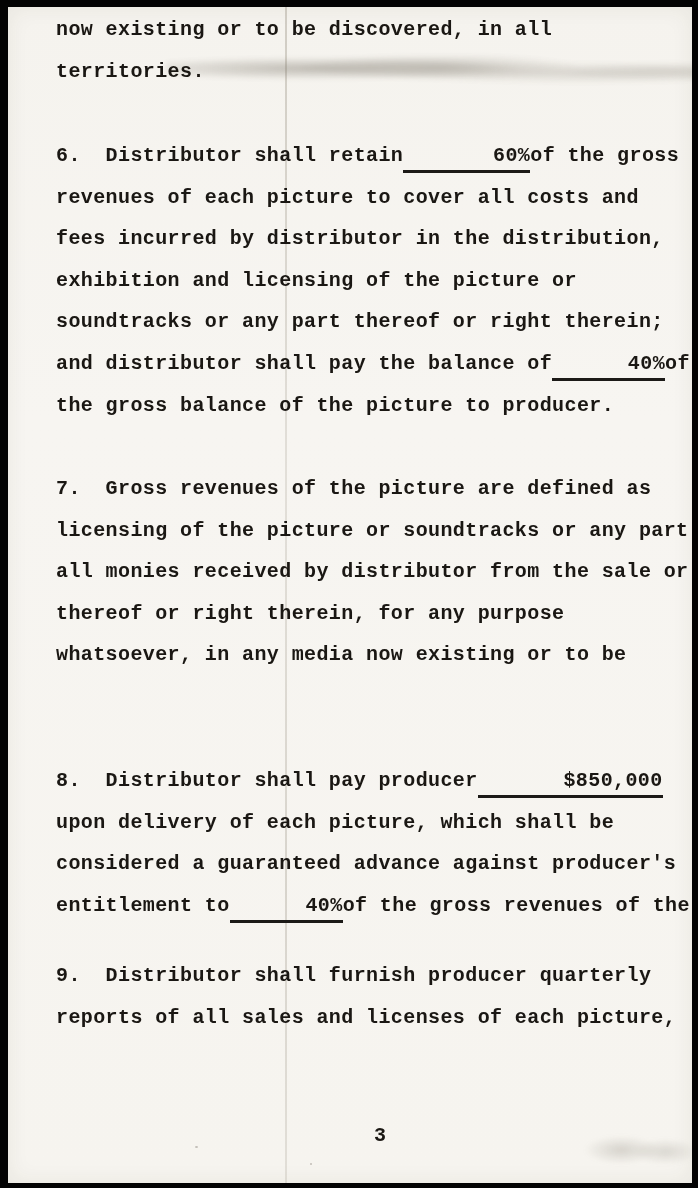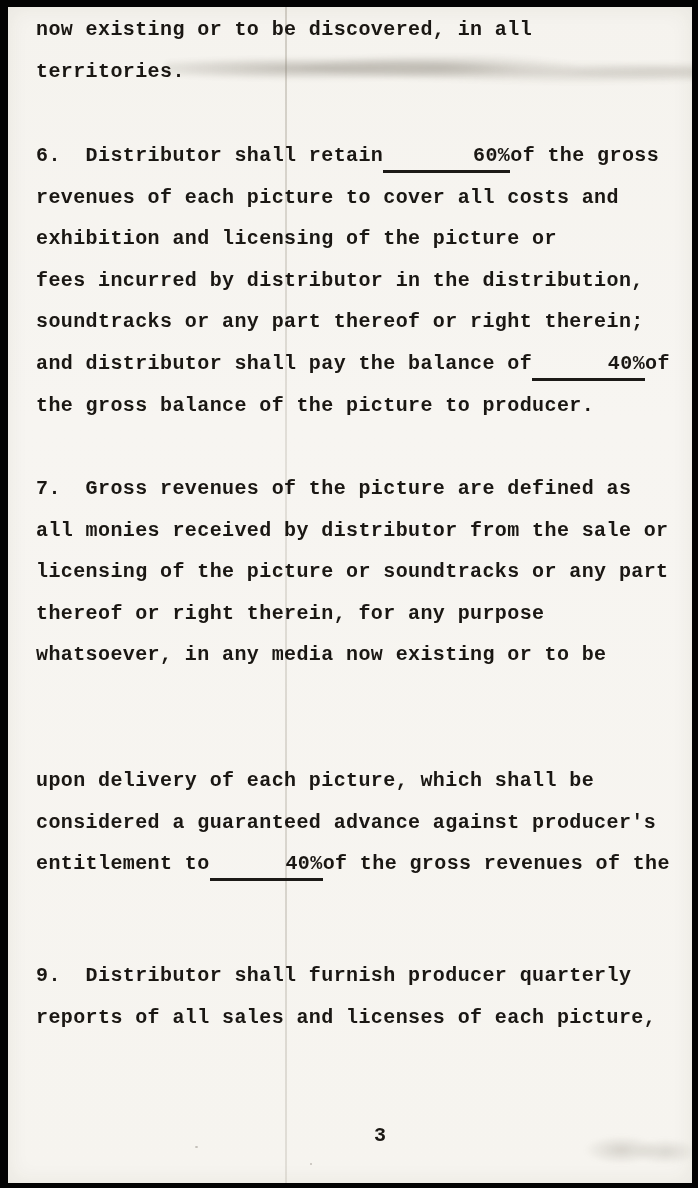--- a/index.html
+++ b/index.html
@@ -90,20 +90,21 @@
   }
   .paragraph:nth-of-type(1) { top: 2px;    }
   .paragraph:nth-of-type(2) { top: 128px;  }
   .paragraph:nth-of-type(3) { top: 461px;  }
   .paragraph:nth-of-type(4) { top: 753px;  }
   .paragraph:nth-of-type(5) { top: 948px; }
   .line {
     height: 41.6px;
     line-height: 41.6px;
     white-space: pre;
+    margin-left: 20px;
   }
   .blank {
     display: inline-block;
     height: 28px;
     line-height: 28px;
     border-bottom: 3px solid #1c1a17;
     text-align: right;
     vertical-align: baseline;
   }
   .page-number {
@@ -131,34 +132,35 @@
     <div class="speck b"></div>
 
     <div id="document-body">
         <div class="paragraph">
           <div class="line"><span>now existing or to be discovered, in all</span></div>
           <div class="line"><span>territories.</span></div>
         </div>
         <div class="paragraph">
           <div class="line"><span>6.  Distributor shall retain</span><span class="blank" style="width: 127px;">60%</span><span>of the gross</span></div>
           <div class="line"><span>revenues of each picture to cover all costs and</span></div>
+          <div class="line"><span>fees incurred by distributor in the distribution,</span></div>
           <div class="line"><span>exhibition and licensing of the picture or</span></div>
-          <div class="line"><span>fees incurred by distributor in the distribution,</span></div>
           <div class="line"><span>soundtracks or any part thereof or right therein;</span></div>
           <div class="line"><span>and distributor shall pay the balance of</span><span class="blank" style="width: 113px;">40%</span><span>of</span></div>
           <div class="line"><span>the gross balance of the picture to producer.</span></div>
         </div>
         <div class="paragraph">
           <div class="line"><span>7.  Gross revenues of the picture are defined as</span></div>
+          <div class="line"><span>licensing of the picture or soundtracks or any part</span></div>
           <div class="line"><span>all monies received by distributor from the sale or</span></div>
-          <div class="line"><span>licensing of the picture or soundtracks or any part</span></div>
           <div class="line"><span>thereof or right therein, for any purpose</span></div>
           <div class="line"><span>whatsoever, in any media now existing or to be</span></div>
         </div>
         <div class="paragraph">
+          <div class="line"><span>8.  Distributor shall pay producer</span><span class="blank" style="width: 185px;">$850,000</span></div>
           <div class="line"><span>upon delivery of each picture, which shall be</span></div>
           <div class="line"><span>considered a guaranteed advance against producer's</span></div>
           <div class="line"><span>entitlement to</span><span class="blank" style="width: 113px;">40%</span><span>of the gross revenues of the</span></div>
         </div>
         <div class="paragraph">
           <div class="line"><span>9.  Distributor shall furnish producer quarterly</span></div>
           <div class="line"><span>reports of all sales and licenses of each picture,</span></div>
         </div>
       </div>
 

